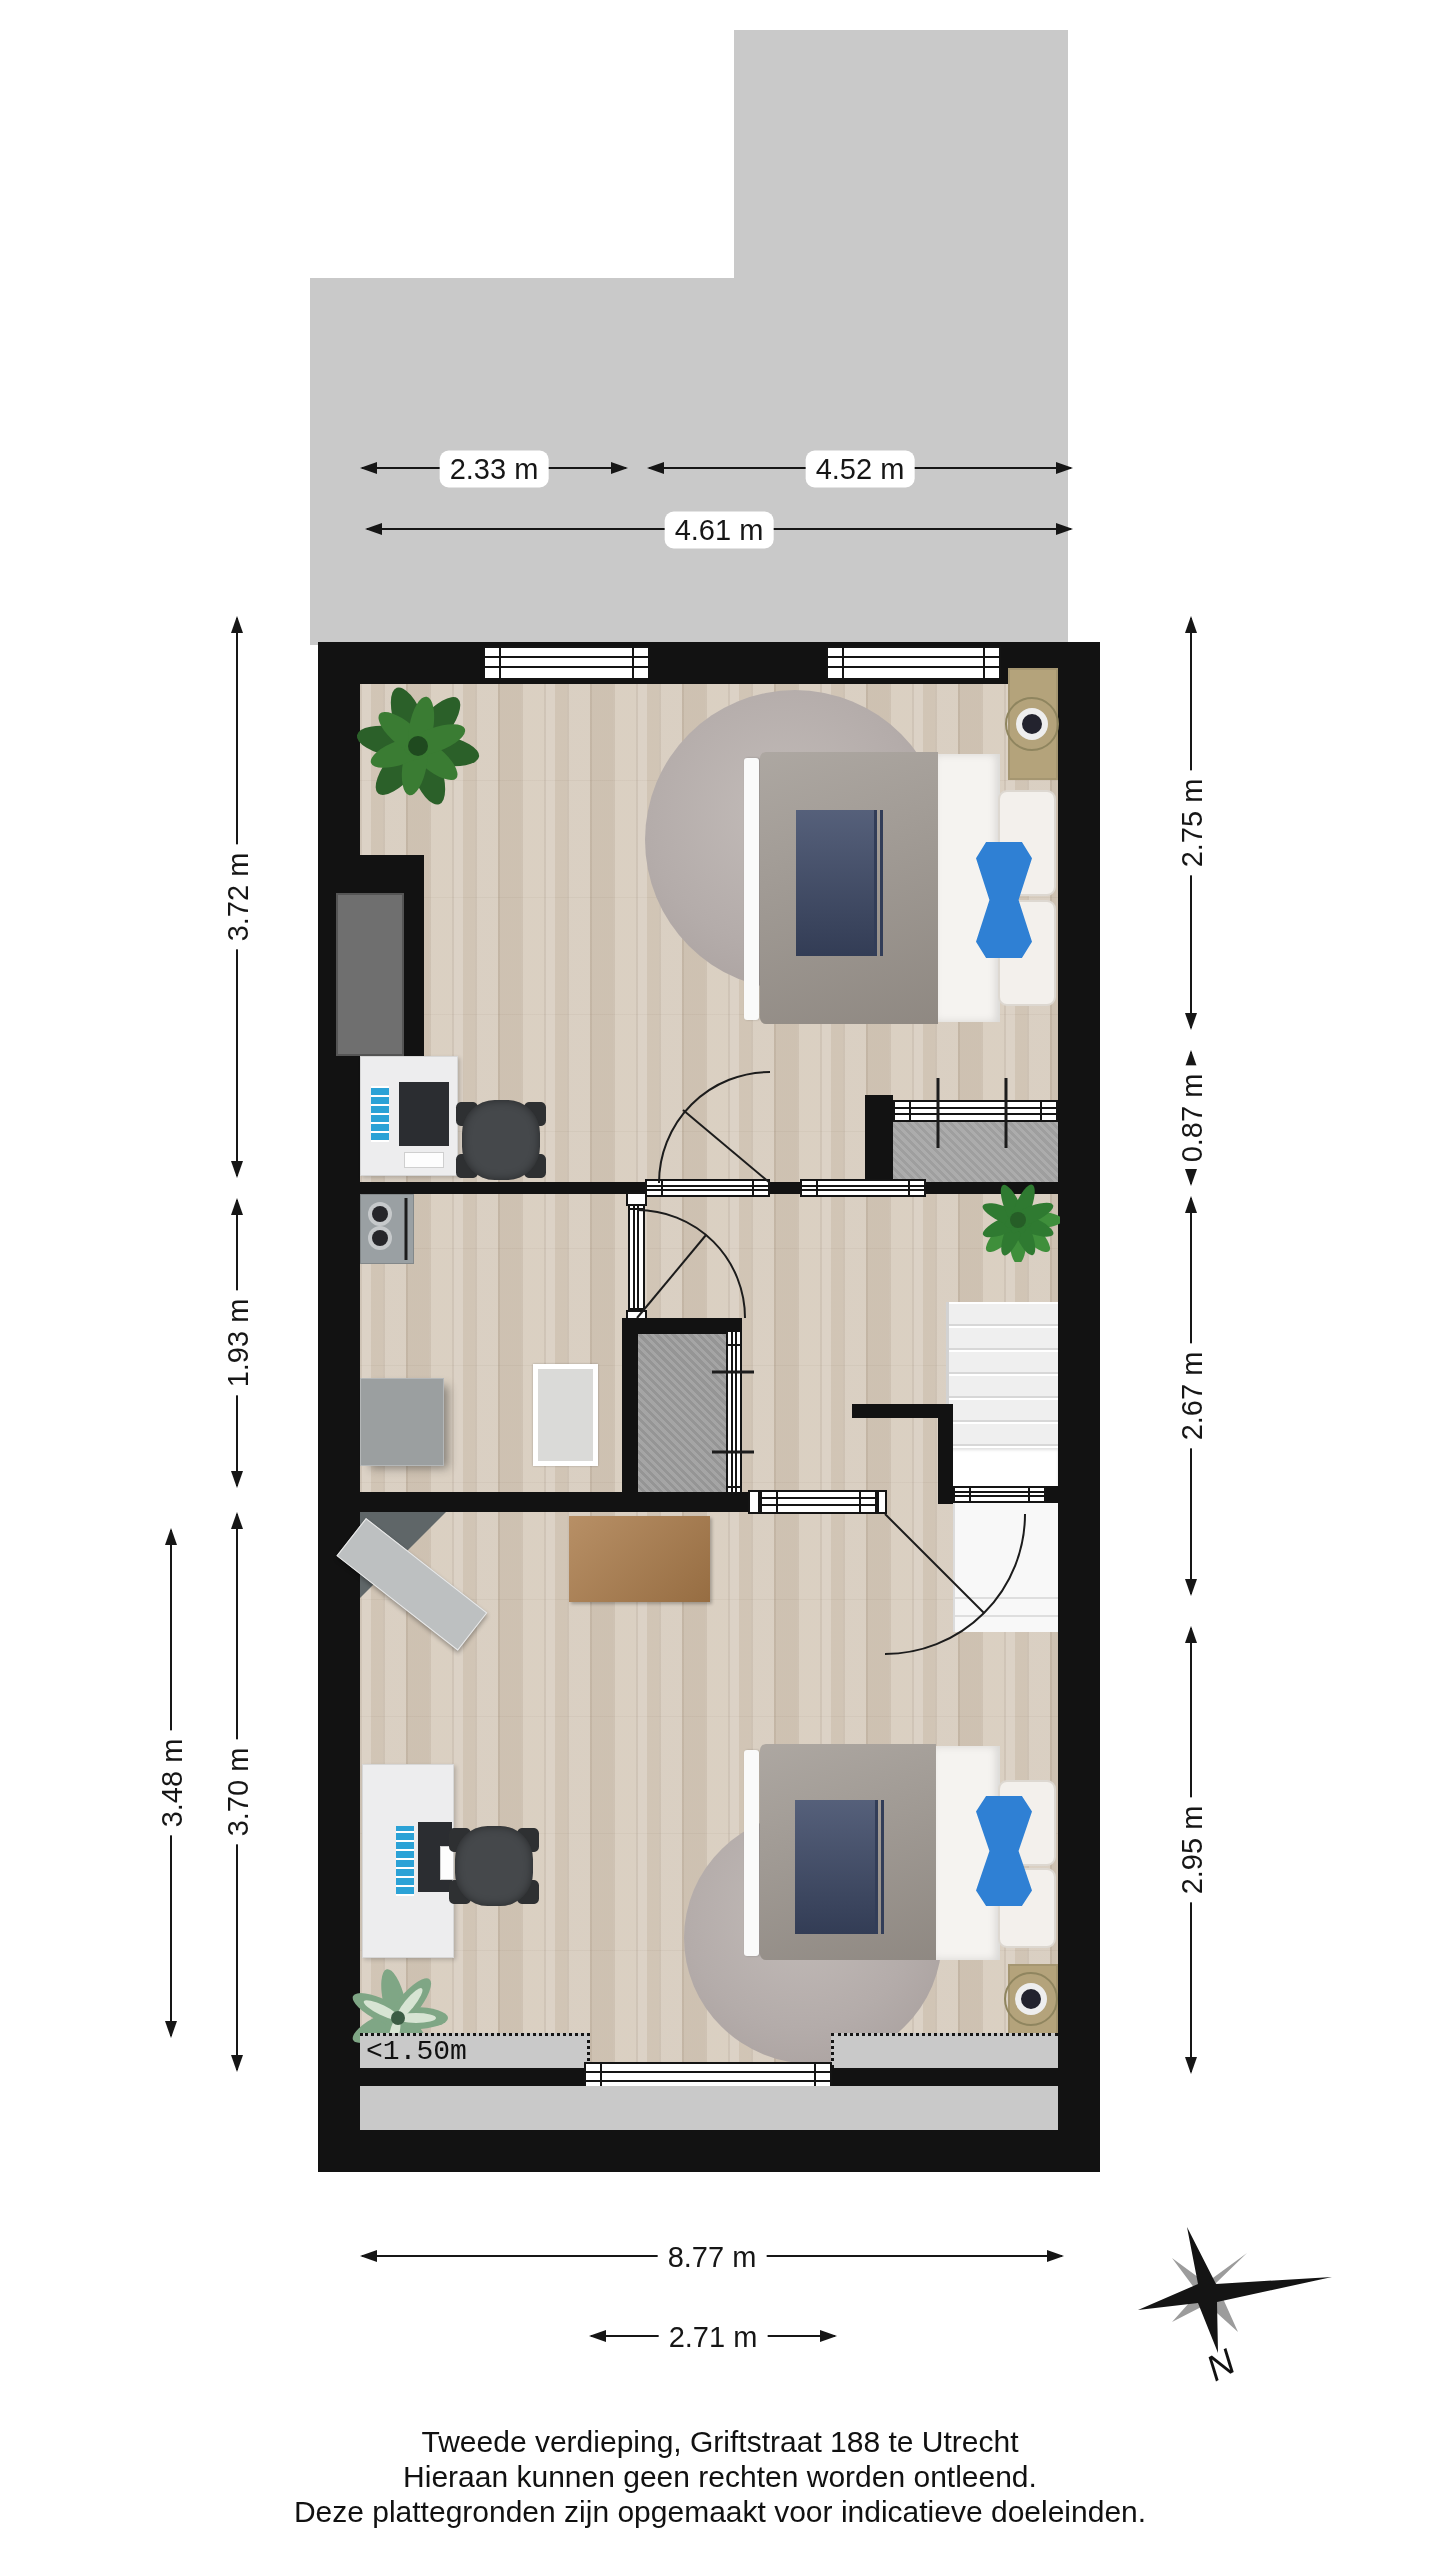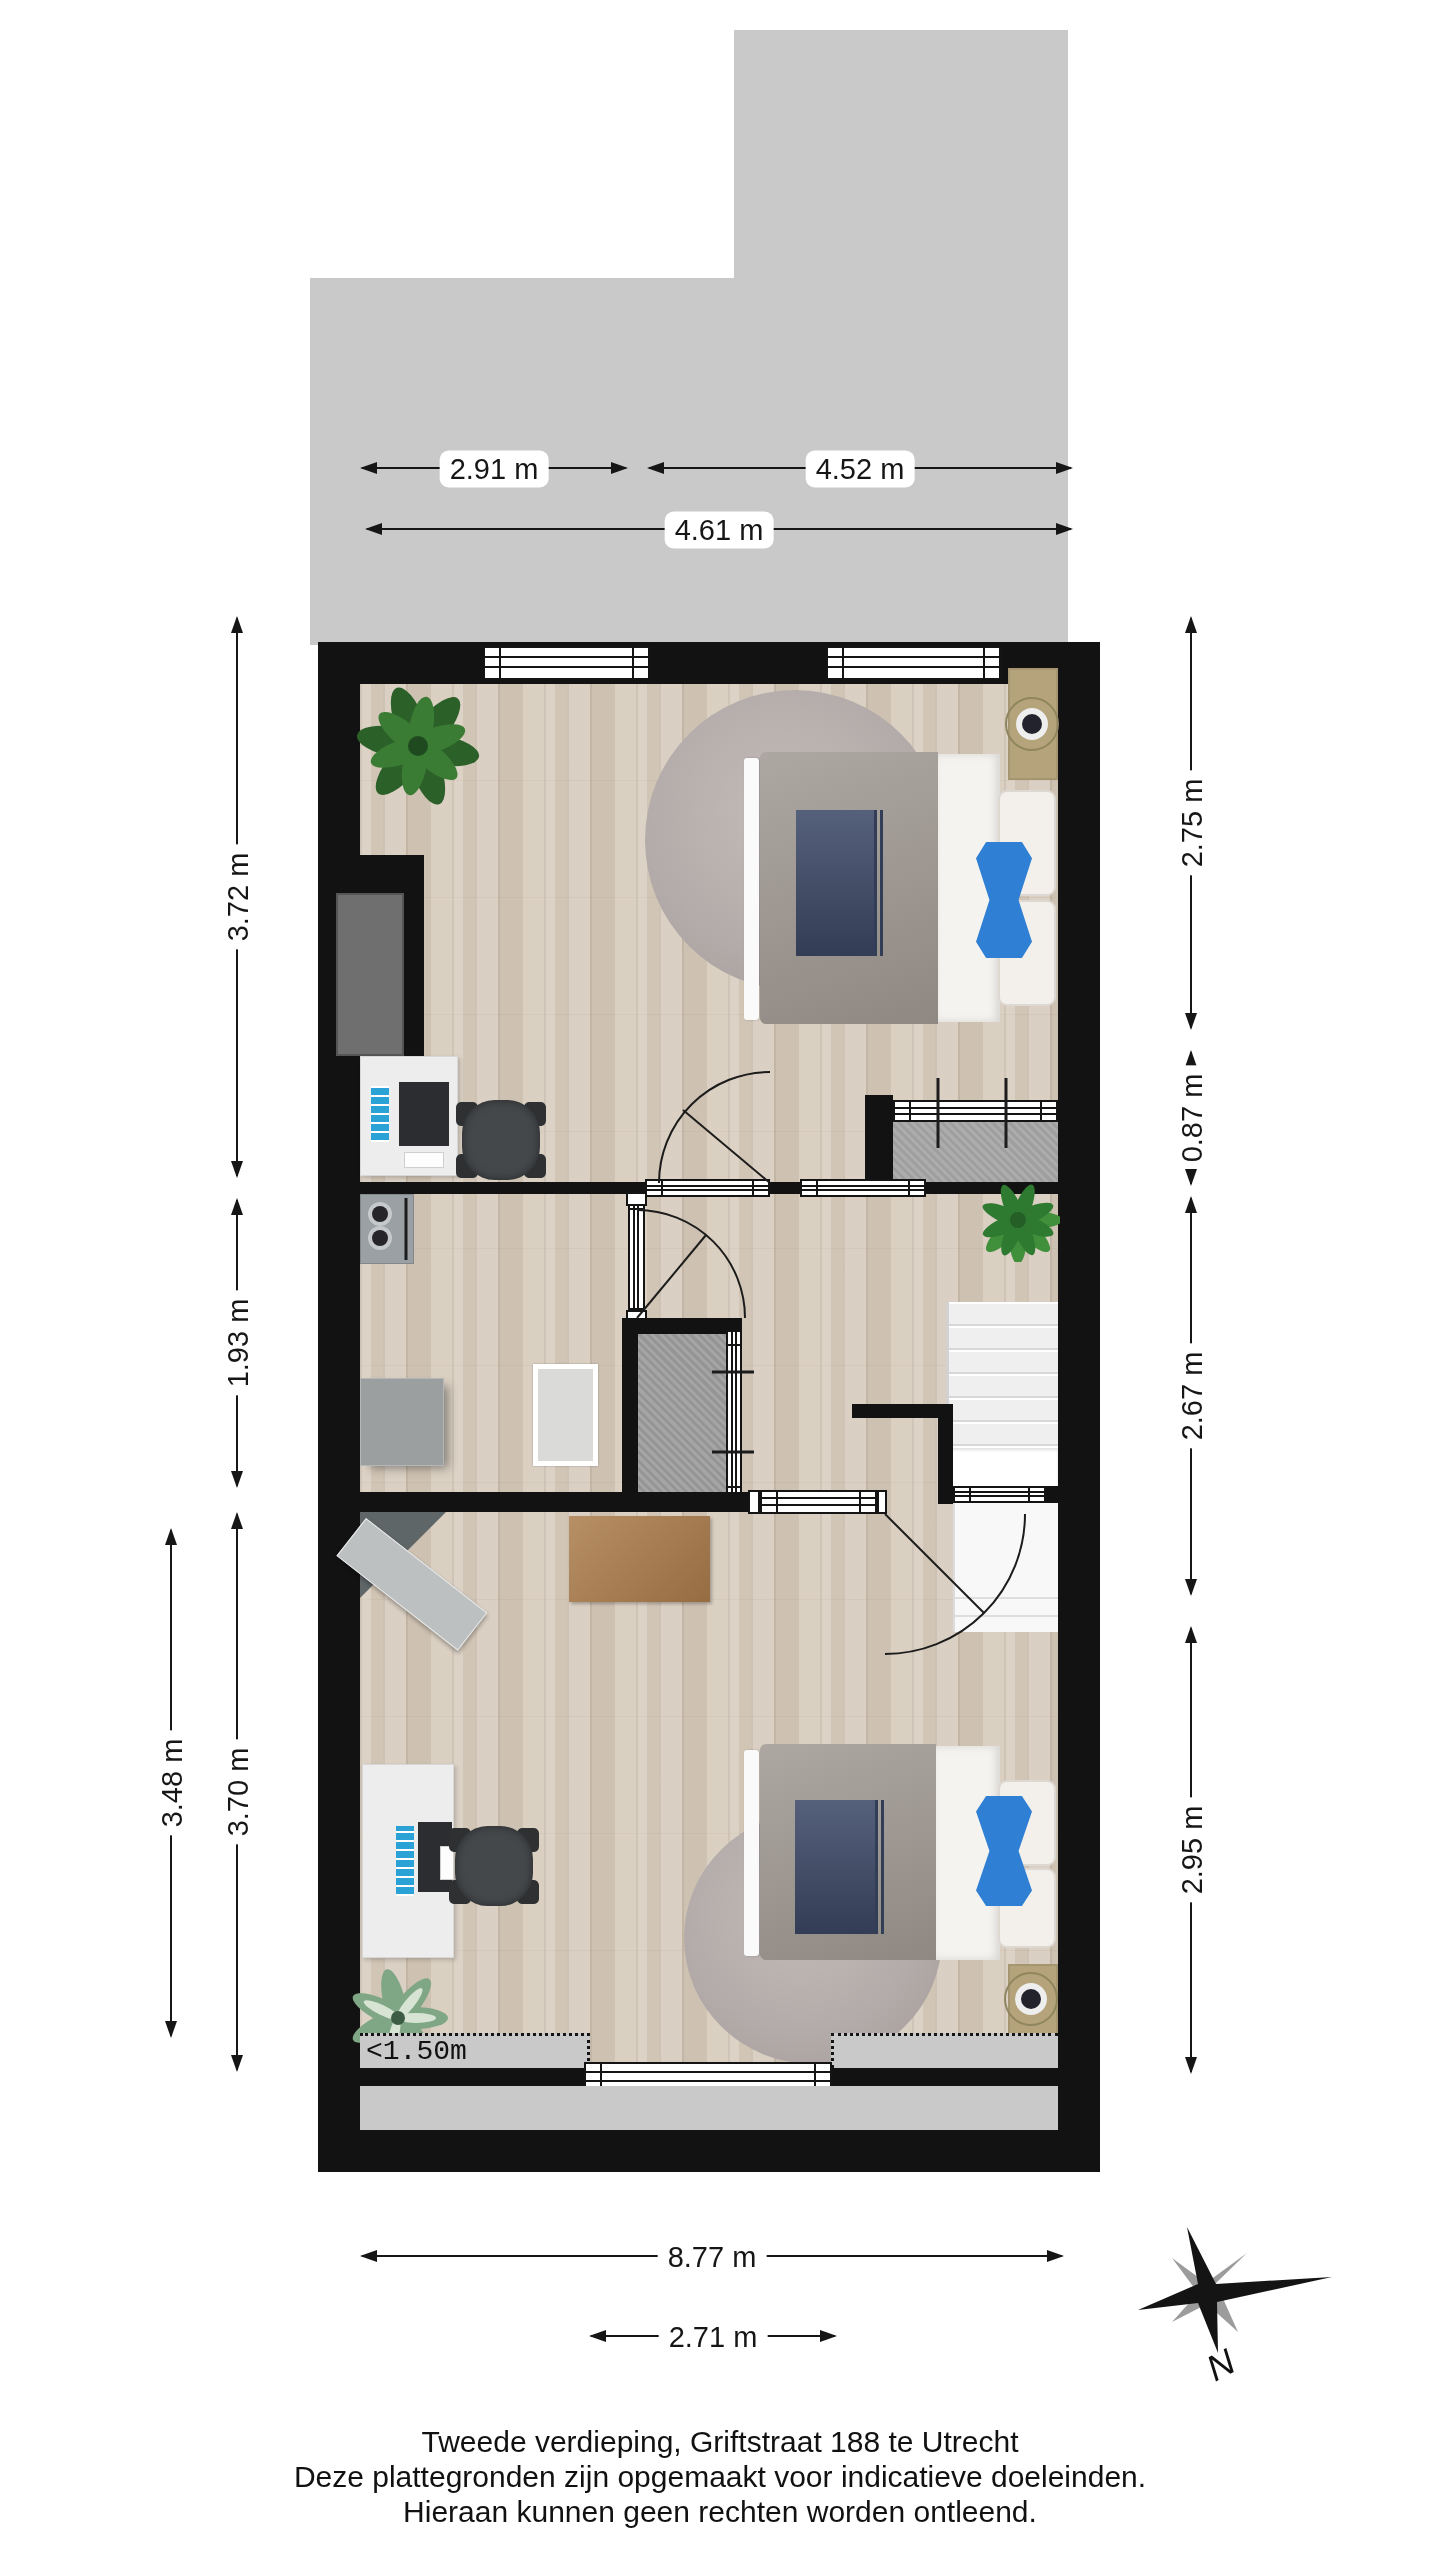--- a/index.html
+++ b/index.html
@@ -267,21 +267,21 @@
     <g stroke="#1c1c1c" stroke-width="3">
       <line x1="938" y1="1078" x2="938" y2="1148"></line>
       <line x1="1006" y1="1078" x2="1006" y2="1148"></line>
       <line x1="712" y1="1372" x2="754" y2="1372"></line>
       <line x1="712" y1="1452" x2="754" y2="1452"></line>
       <line x1="406" y1="1198" x2="406" y2="1260"></line>
     </g>
   </svg>
 
   <div class="dim h" style="left:362px;top:467px;width:264px;">
-      <span class="lbl">2.91 m</span>
+      <span class="lbl">2.33 m</span>
     </div>
   <div class="dim h" style="left:649px;top:467px;width:422px;">
       <span class="lbl">4.52 m</span>
     </div>
   <div class="dim h" style="left:367px;top:528px;width:704px;">
       <span class="lbl">4.61 m</span>
     </div>
 
   <div class="dim h" style="left:362px;top:2255px;width:700px;">
       <span class="lbl">8.77 m</span>
@@ -321,17 +321,17 @@
       <g transform="translate(-1100,-2190)">
         <polygon fill="#9c9c9c" points="1247,2253 1216,2283 1238,2332 1207,2304 1172,2322 1198,2293 1172,2258 1206,2283"></polygon>
         <polygon fill="#141414" points="1187,2227 1216,2284 1332,2277 1217,2302 1218,2353 1198,2303 1138,2310 1198,2284"></polygon>
         <text x="1215" y="2382" font-size="36" font-style="italic" fill="#111" transform="rotate(-28 1215 2382)">N</text>
       </g>
     </svg>
   </div>
 
   <div id="footer">
     <div>Tweede verdieping, Griftstraat 188 te Utrecht</div>
+    <div>Hieraan kunnen geen rechten worden ontleend.</div>
     <div>Deze plattegronden zijn opgemaakt voor indicatieve doeleinden.</div>
-    <div>Hieraan kunnen geen rechten worden ontleend.</div>
   </div>
 
 </div>
 
 </body></html>

